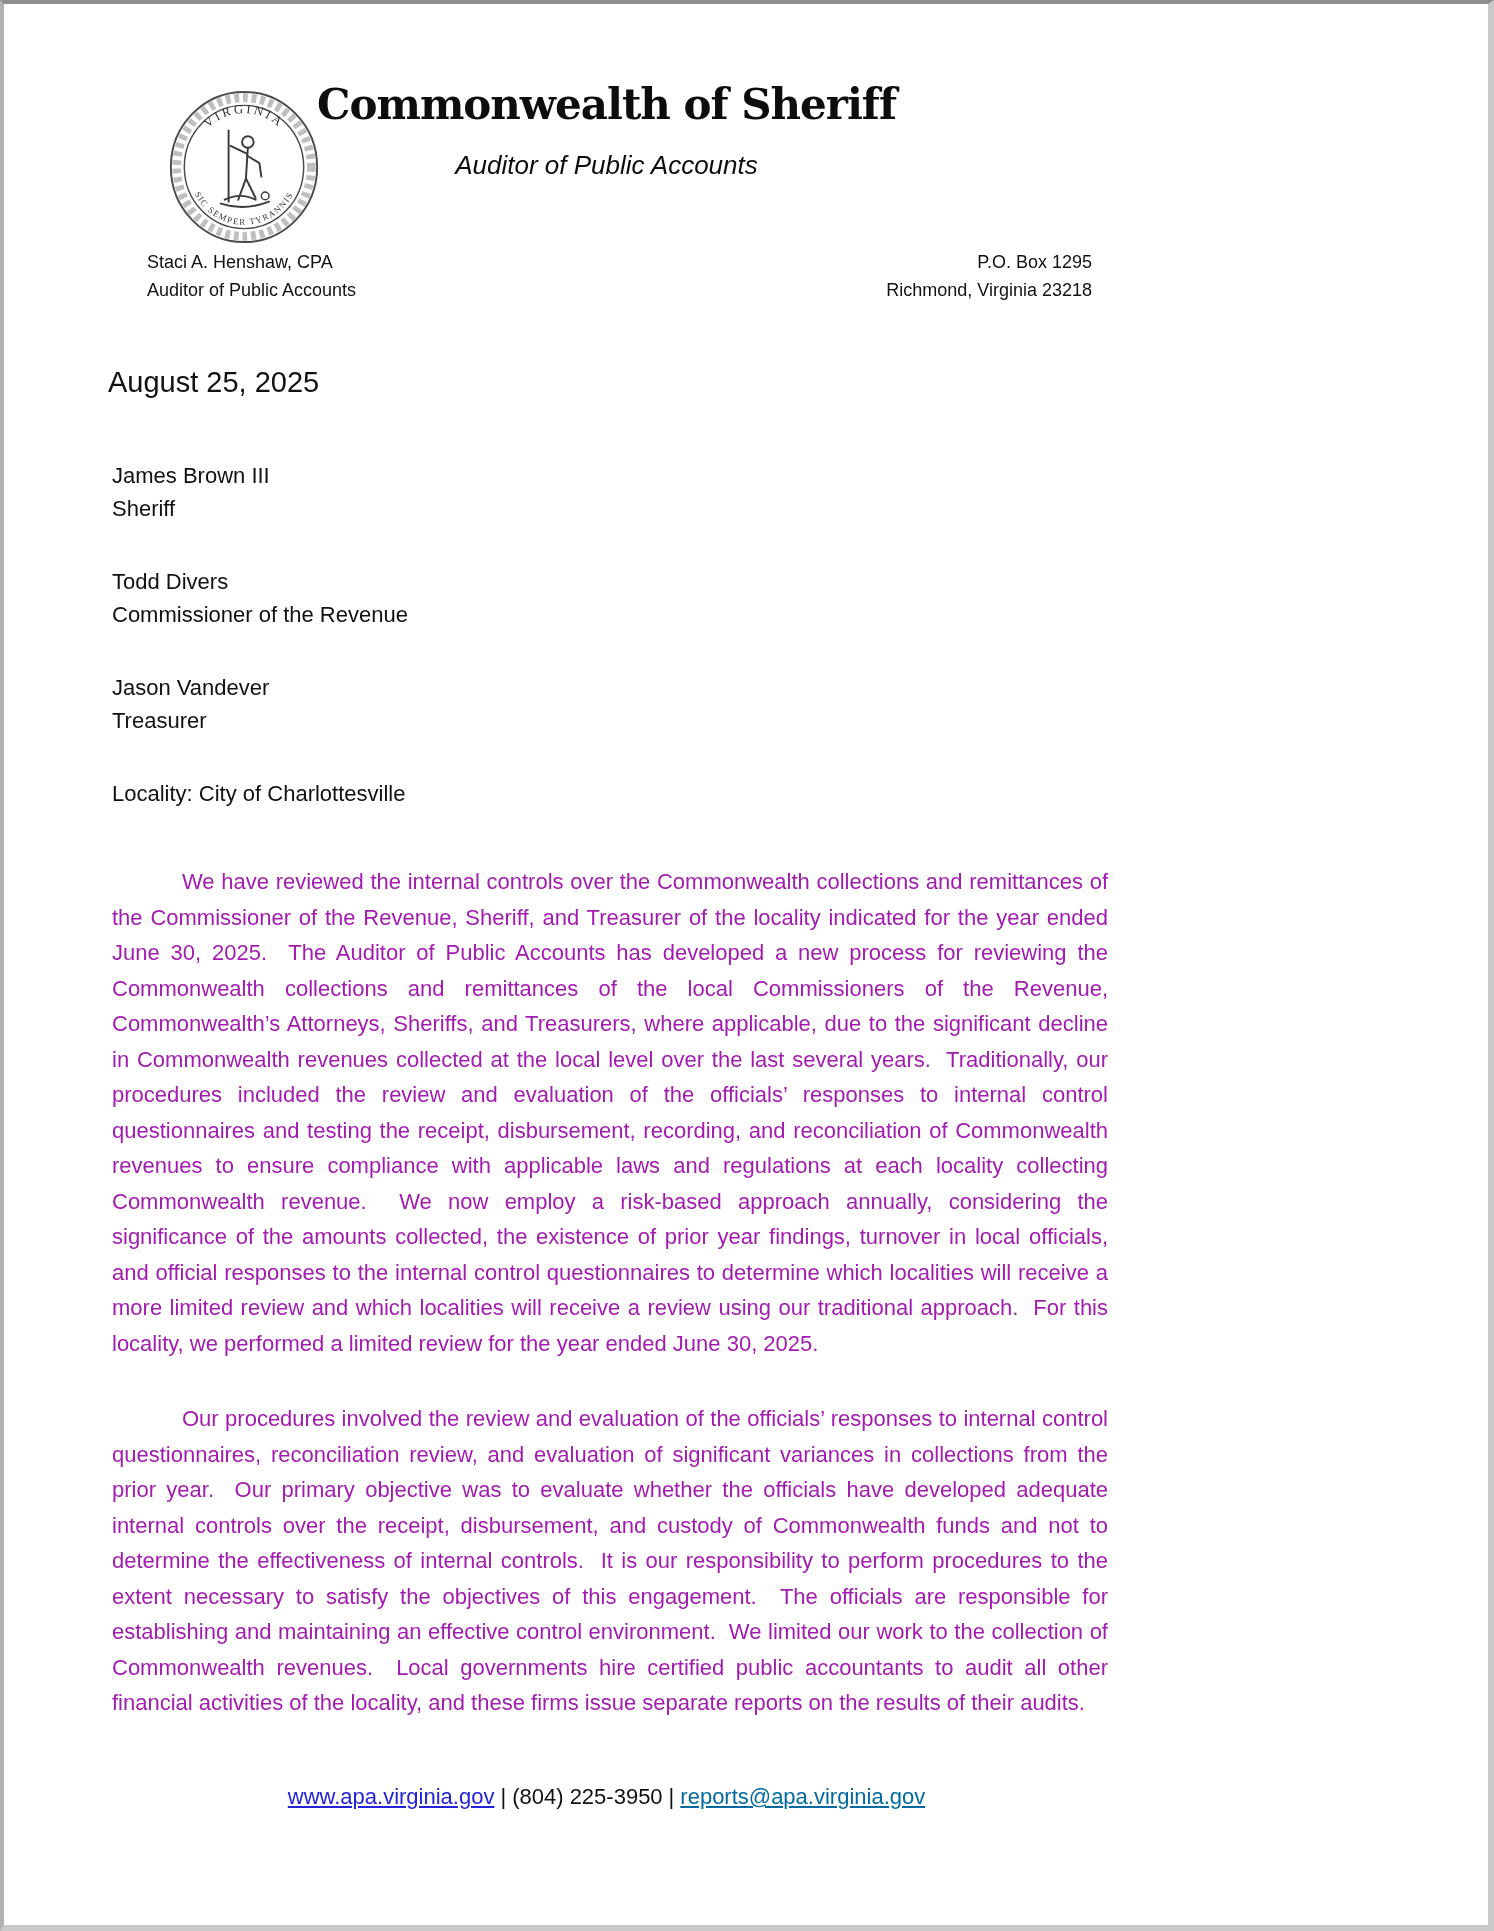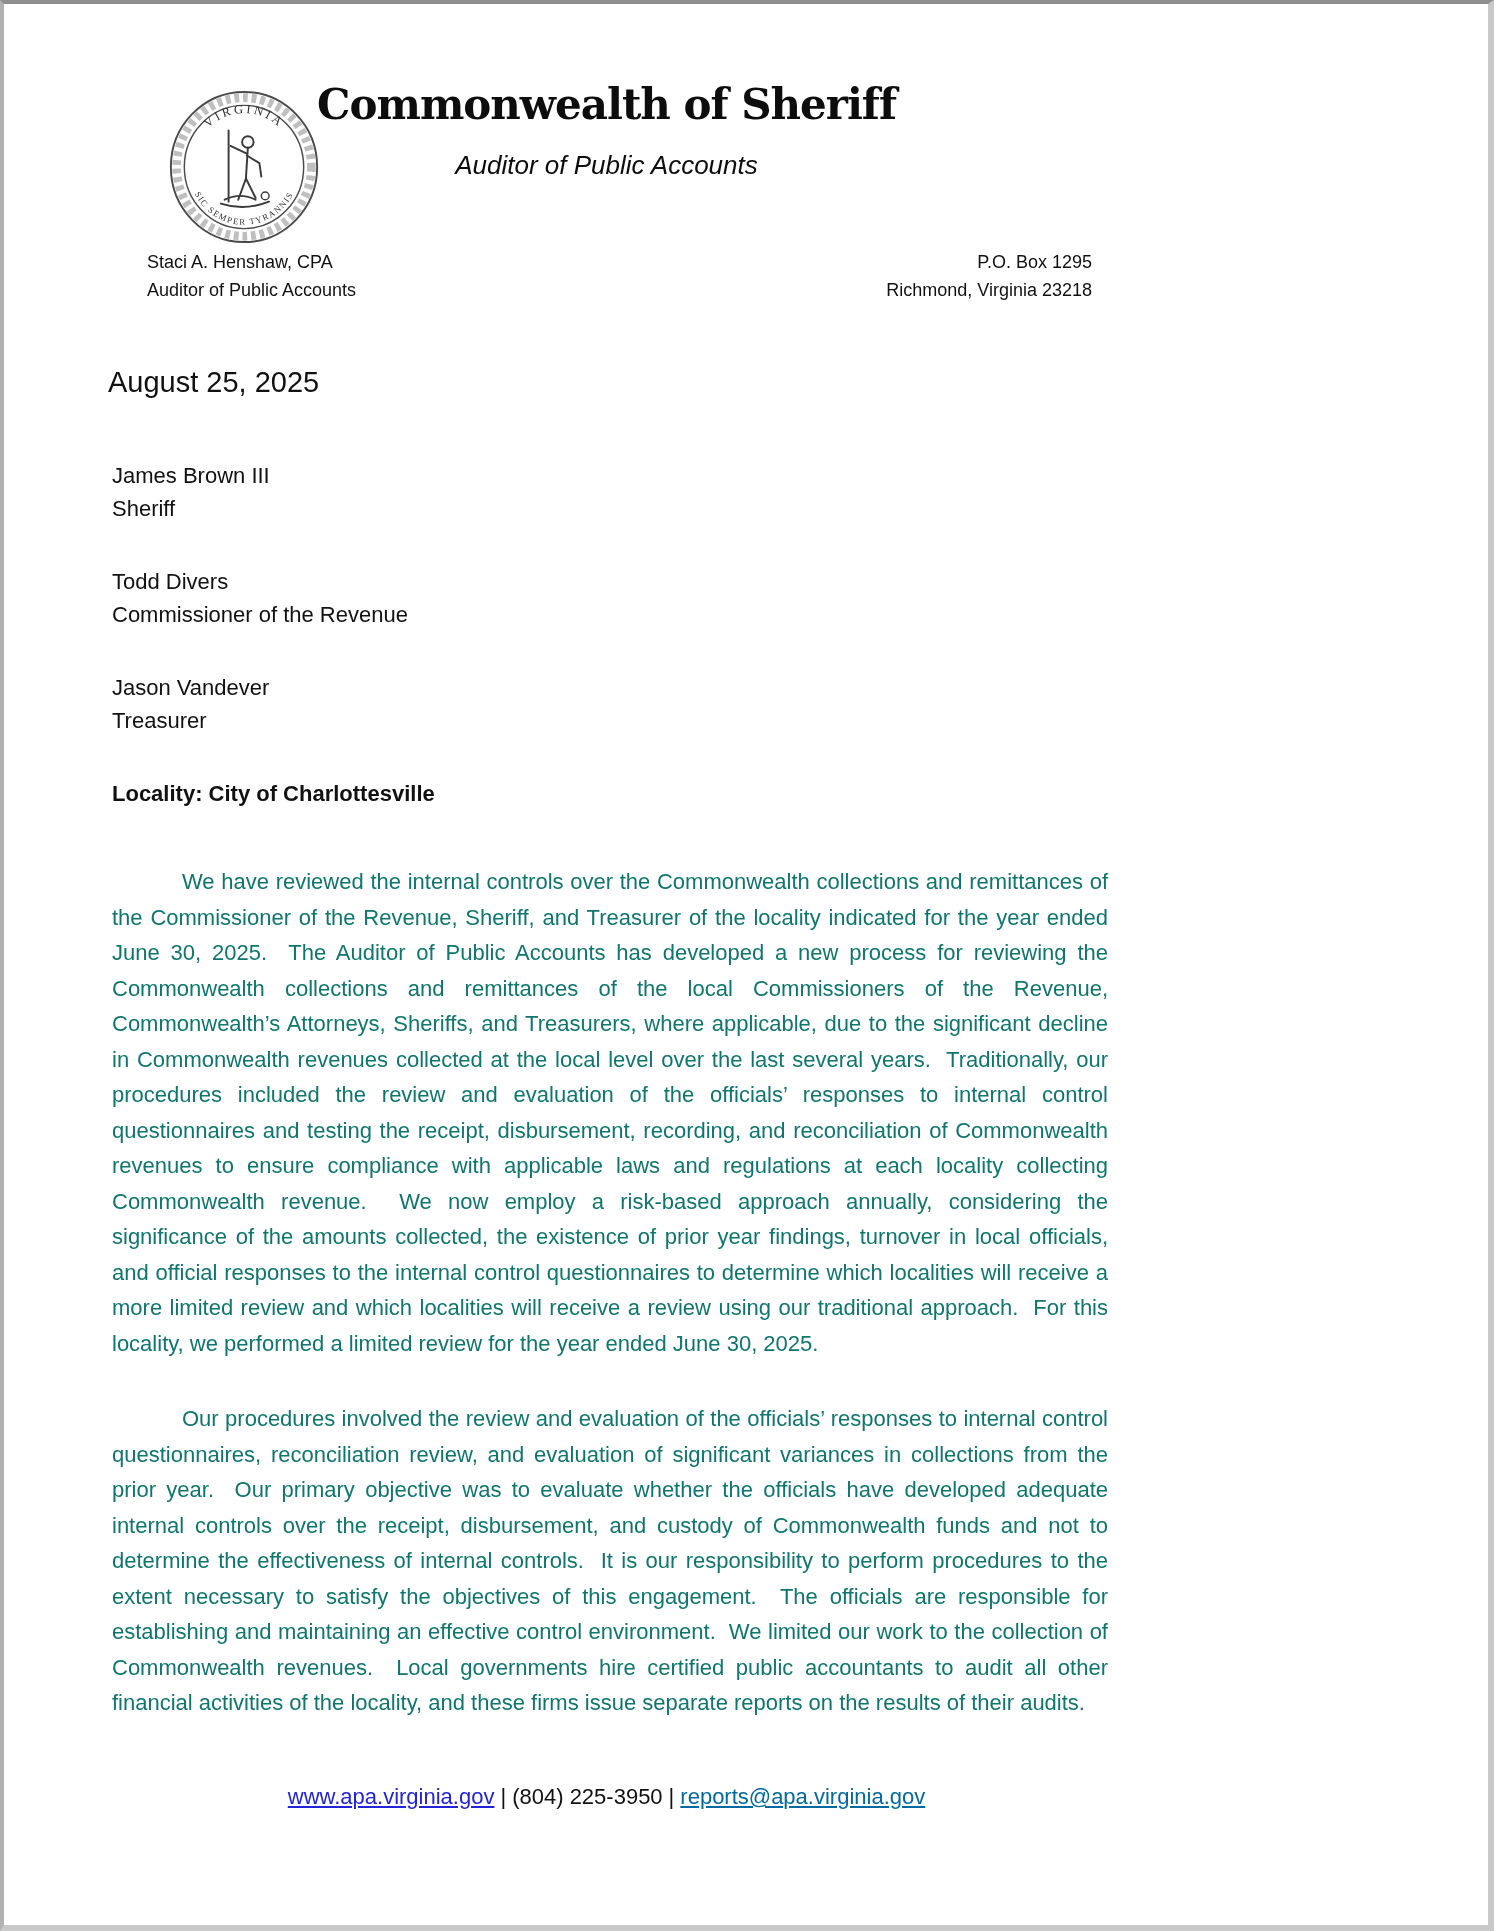--- a/index.html
+++ b/index.html
@@ -32,26 +32,26 @@
     top:146px; text-align:center;
     font-style:italic; font-size:26px; color:#0d0d0d;
   }
   .hdr-left { left:123px; top:244px; font-size:18px; line-height:28px;margin-left:20px; }
   .hdr-right { left:104px; width:984px; top:244px; text-align:right; font-size:18px; line-height:28px; }
 
   .date-line { top:362px; text-align:left; font-size:29px; }
 
   .recipients { left:108px; top:455px; font-size:22px; line-height:33px; }
   .recip-group { margin:0 0 40px 0; }
-  .locality { margin-top:0;font-weight:bold; }
+  .locality { margin-top:0; }
 
   .body-block { left:108px; width:996px; top:860px; font-size:22px; line-height:35.5px; }
   .para {
     margin:0; text-align:justify; text-indent:70px;
-    white-space:pre-wrap; color:#0f766e;
+    white-space:pre-wrap; color:#a21caf;
   }
   .para + .para { margin-top:40px; }
 
   .footer-line { top:1780px; text-align:center; font-size:22px; }
   .footer-line a { text-decoration:underline; }
   .sep { color:#111111; padding:0 6px; }
 </style>
 </head>
 <body>
 

